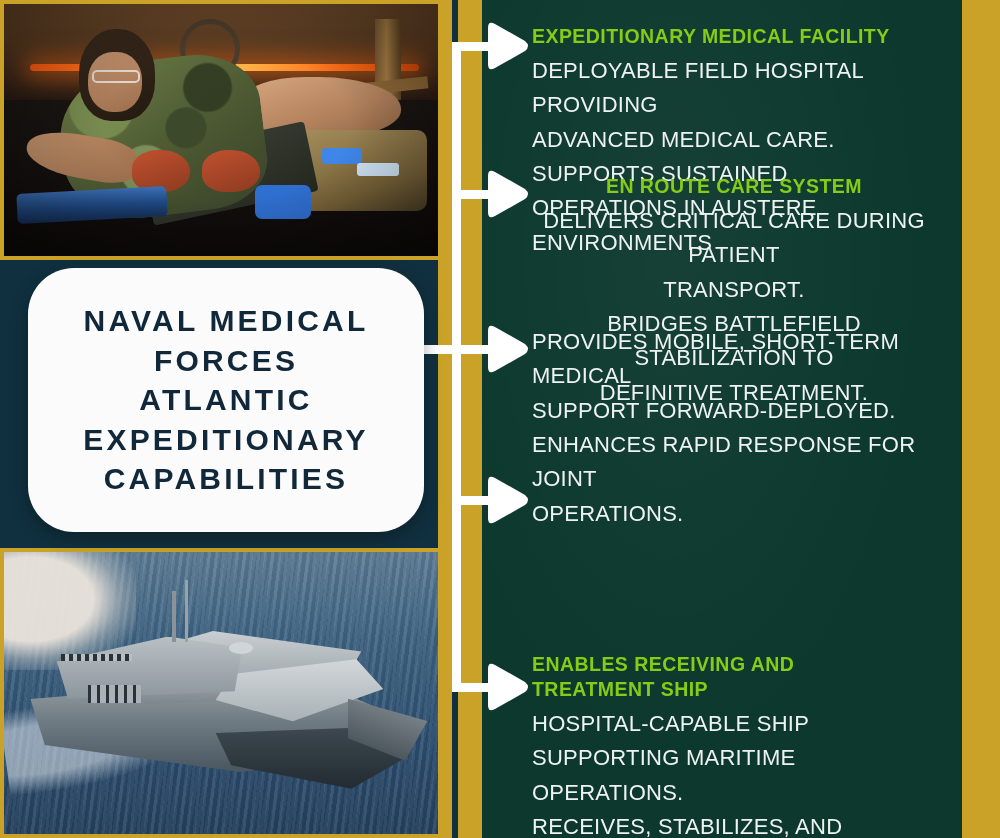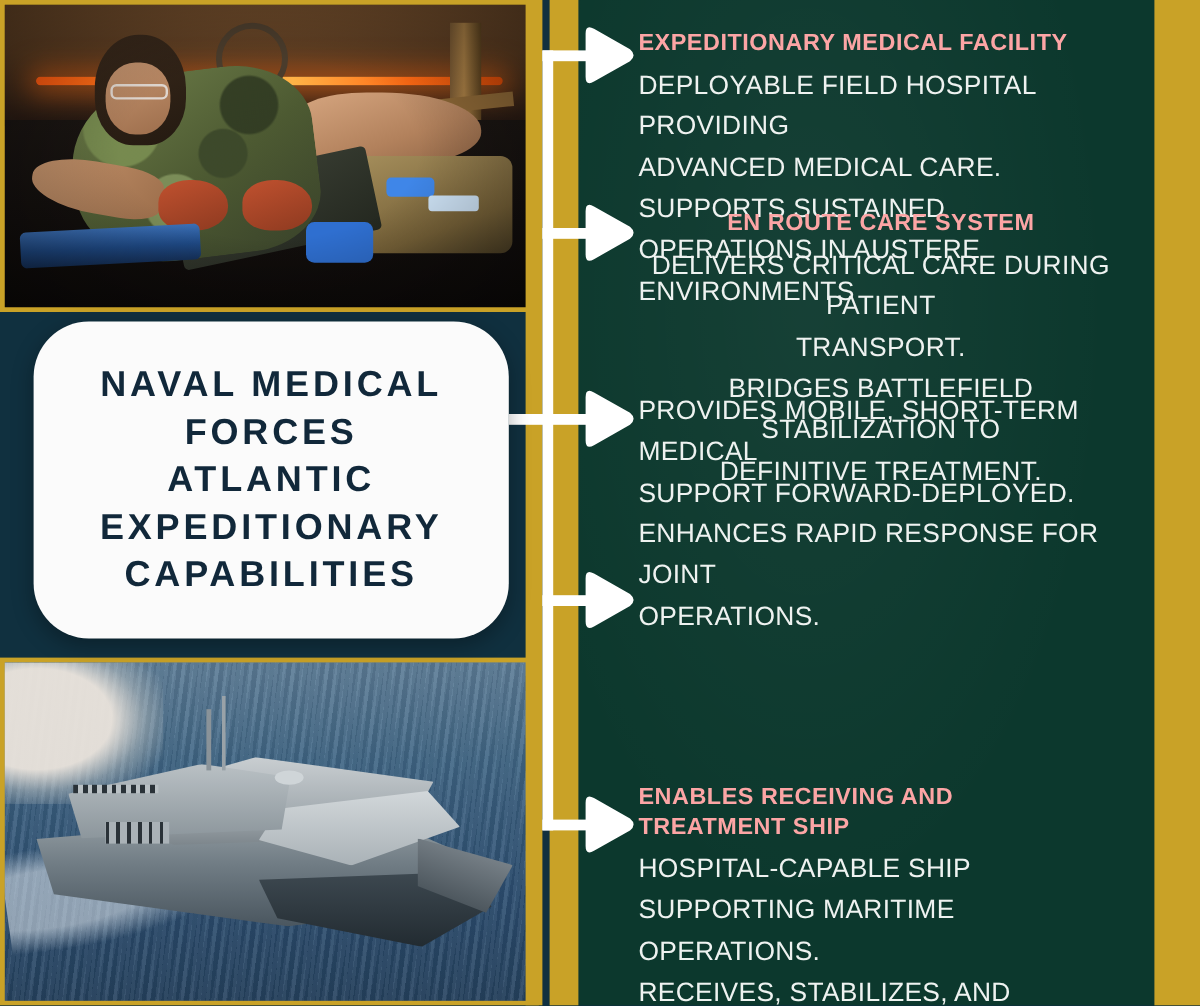--- a/index.html
+++ b/index.html
@@ -208,21 +208,21 @@
 
   .arrow {
     position:absolute; width:48px; height:56px; z-index:5;
   }
   .arrow svg { display:block; width:48px; height:56px; }
 
   
   .items { position:absolute; left:532px; top:0; width:410px; height:838px; z-index:4; }
   .item { position:absolute; left:0; width:404px; }
   .item h3 {
-    color:#fca5a5; font-size:19.5px; font-weight:bold; line-height:1.28;
+    color:#84cc16; font-size:19.5px; font-weight:bold; line-height:1.28;
     letter-spacing:.45px; margin-bottom:5px;
   }
   .item p {
     color:#eef2f0; font-size:22px; line-height:1.56; letter-spacing:.25px;
     white-space:pre-line; font-weight:normal;
   }
 </style>
 </head>
 <body>
 

